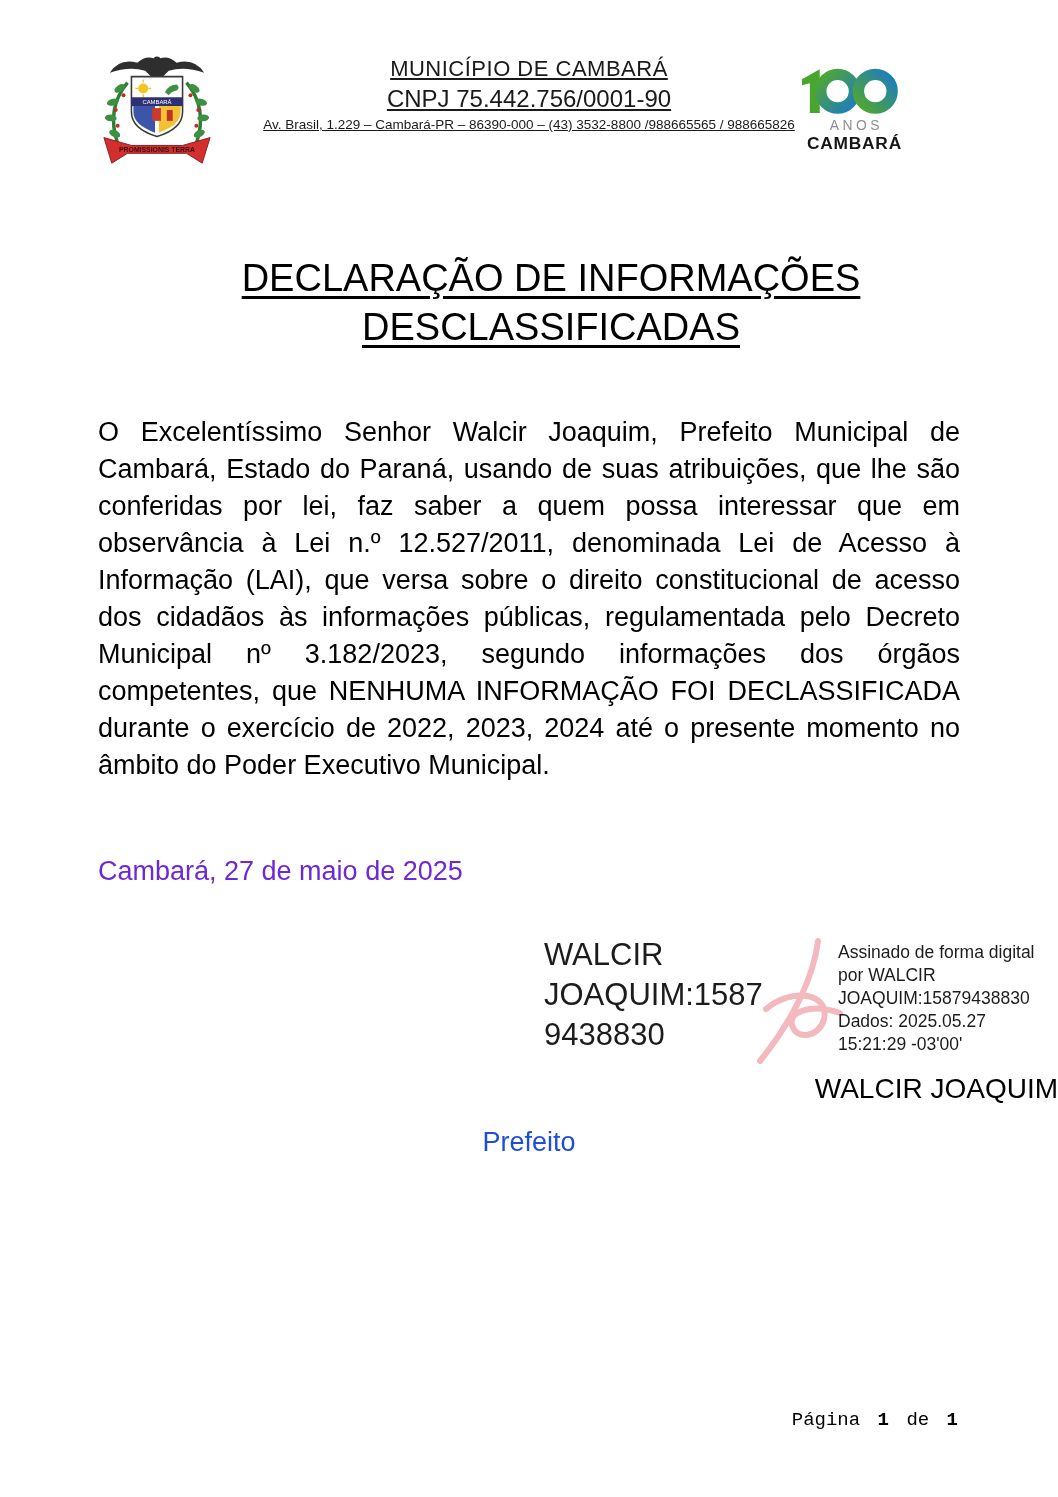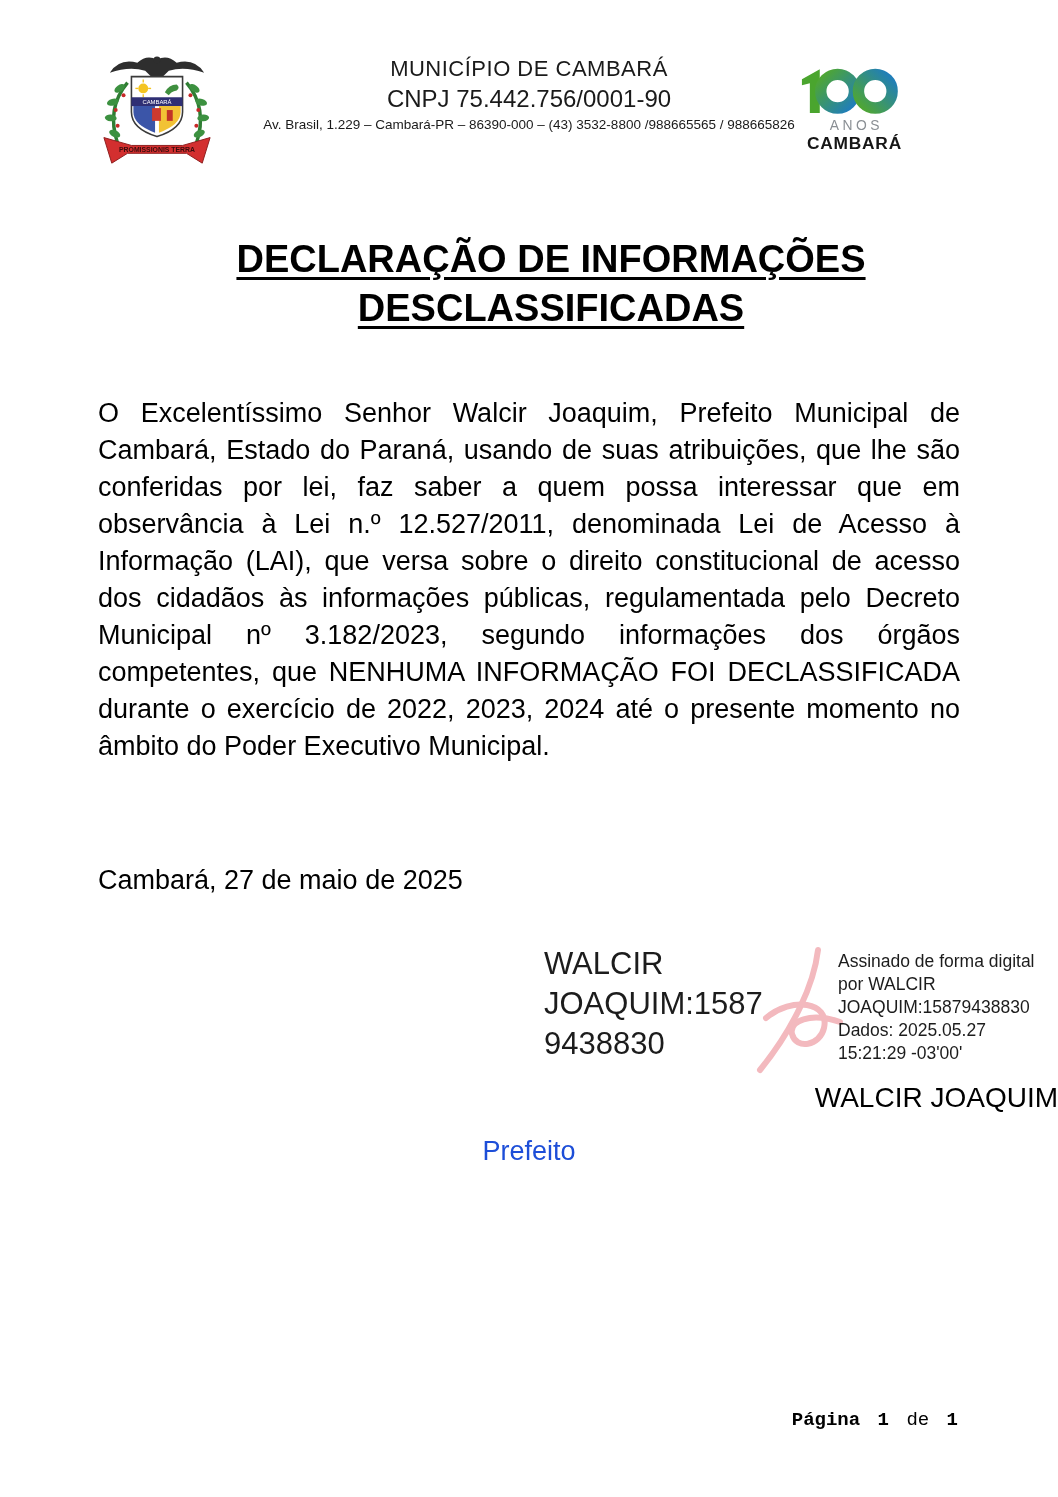--- a/index.html
+++ b/index.html
@@ -12,49 +12,49 @@
     background:#fff;
     overflow:hidden;
   }
 
   
   .header { position:relative; height:180px; }
   .crest { position:absolute; left:98px; top:50px; width:118px; height:126px; }
   .centenary { position:absolute; left:793px; top:60px; width:114px; height:104px; }
   .header-center {
     position:absolute; left:230px; right:230px; top:56px;
-    text-align:center; color:#1a1a1a;
+    text-align:center; color:#1a1a1a;text-decoration:underline;
   }
   .h-muni   { font-size:22px; letter-spacing:0.5px; }
   .h-state  { font-size:20px; letter-spacing:0.62em; margin-top:3px; white-space:nowrap; }
   .h-cnpj   { font-size:24px; margin-top:3px; }
   .h-site   { font-size:18px; margin-top:3px; }
   .h-addr   { font-size:13.5px; margin-top:4px; white-space:nowrap; }
 
   
   .doc-title {
-    margin-top:55px;
+    margin-top:74px;
     text-align:center;
-    font-size:38px; font-weight:bold; line-height:49px;
+    font-size:38px; font-weight:normal; line-height:49px;
     color:#000;
     padding-left:44px;
   }
   .doc-title .tline { text-decoration:underline; text-decoration-thickness:3px; text-underline-offset:5px; }
 
   
   .body-par {
     margin:62px 98px 15px 98px;
     font-size:27px; line-height:37px;
     text-align:justify; text-justify:inter-word;
     color:#000;
   }
 
   .date-line {
-    margin:100px 98px 0 98px;
-    font-size:27px; color:#000000;
+    margin:72px 98px 0 98px;
+    font-size:27px; color:#6d28d9;
   }
 
   
   .sig-row {
     position:relative;
     margin-top:48px;
     display:flex; justify-content:flex-end; align-items:flex-start;
   }
   .sig-stamp {
     width:218px;
@@ -69,21 +69,21 @@
   .sig-role { margin-top:22px; text-align:center; font-size:27px; color:#1d4ed8; }
 
   
   .footer {
     position:absolute; right:100px; bottom:66px;
     font-family:"Liberation Mono","DejaVu Sans Mono",monospace;
     font-size:19px; color:#000;
   }
   .footer .num { font-weight:bold; }
   .footer span { margin-left:6px; }
-  .footer span:first-child { margin-left:8px;font-weight:bold; }
+  .footer span:first-child { margin-left:8px; }
 </style>
 </head>
 <body>
 
 <div class="page">
 
   <div class="header">
 
     <svg class="crest" viewBox="0 0 120 126" aria-hidden="true">
 

